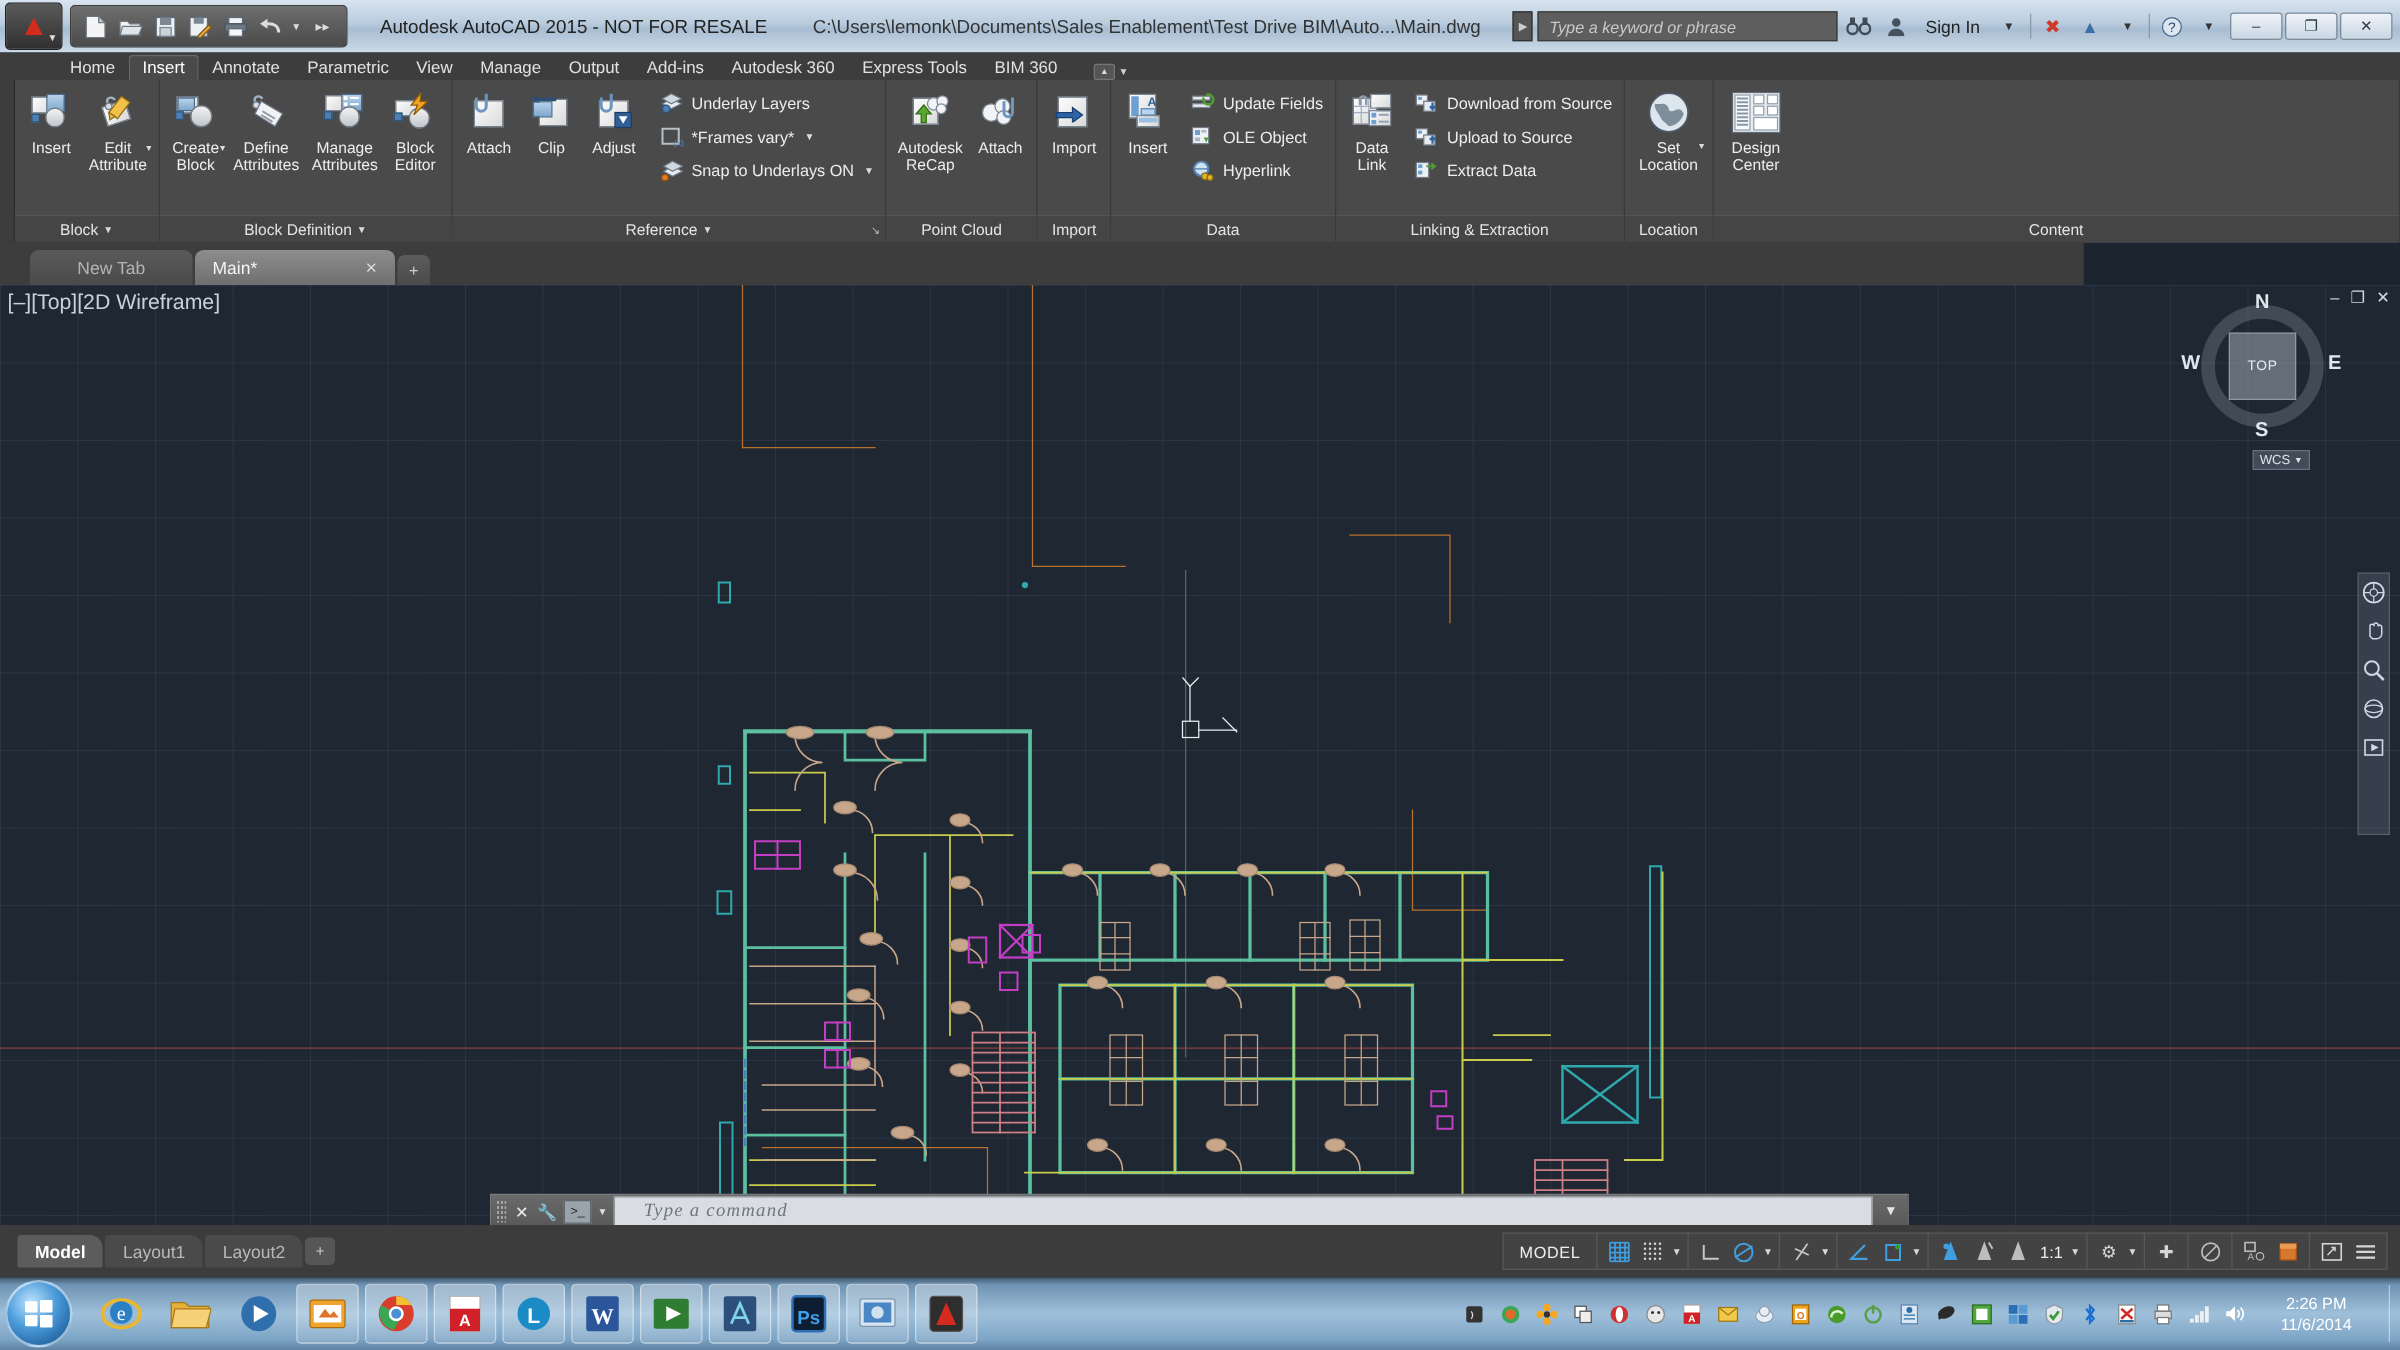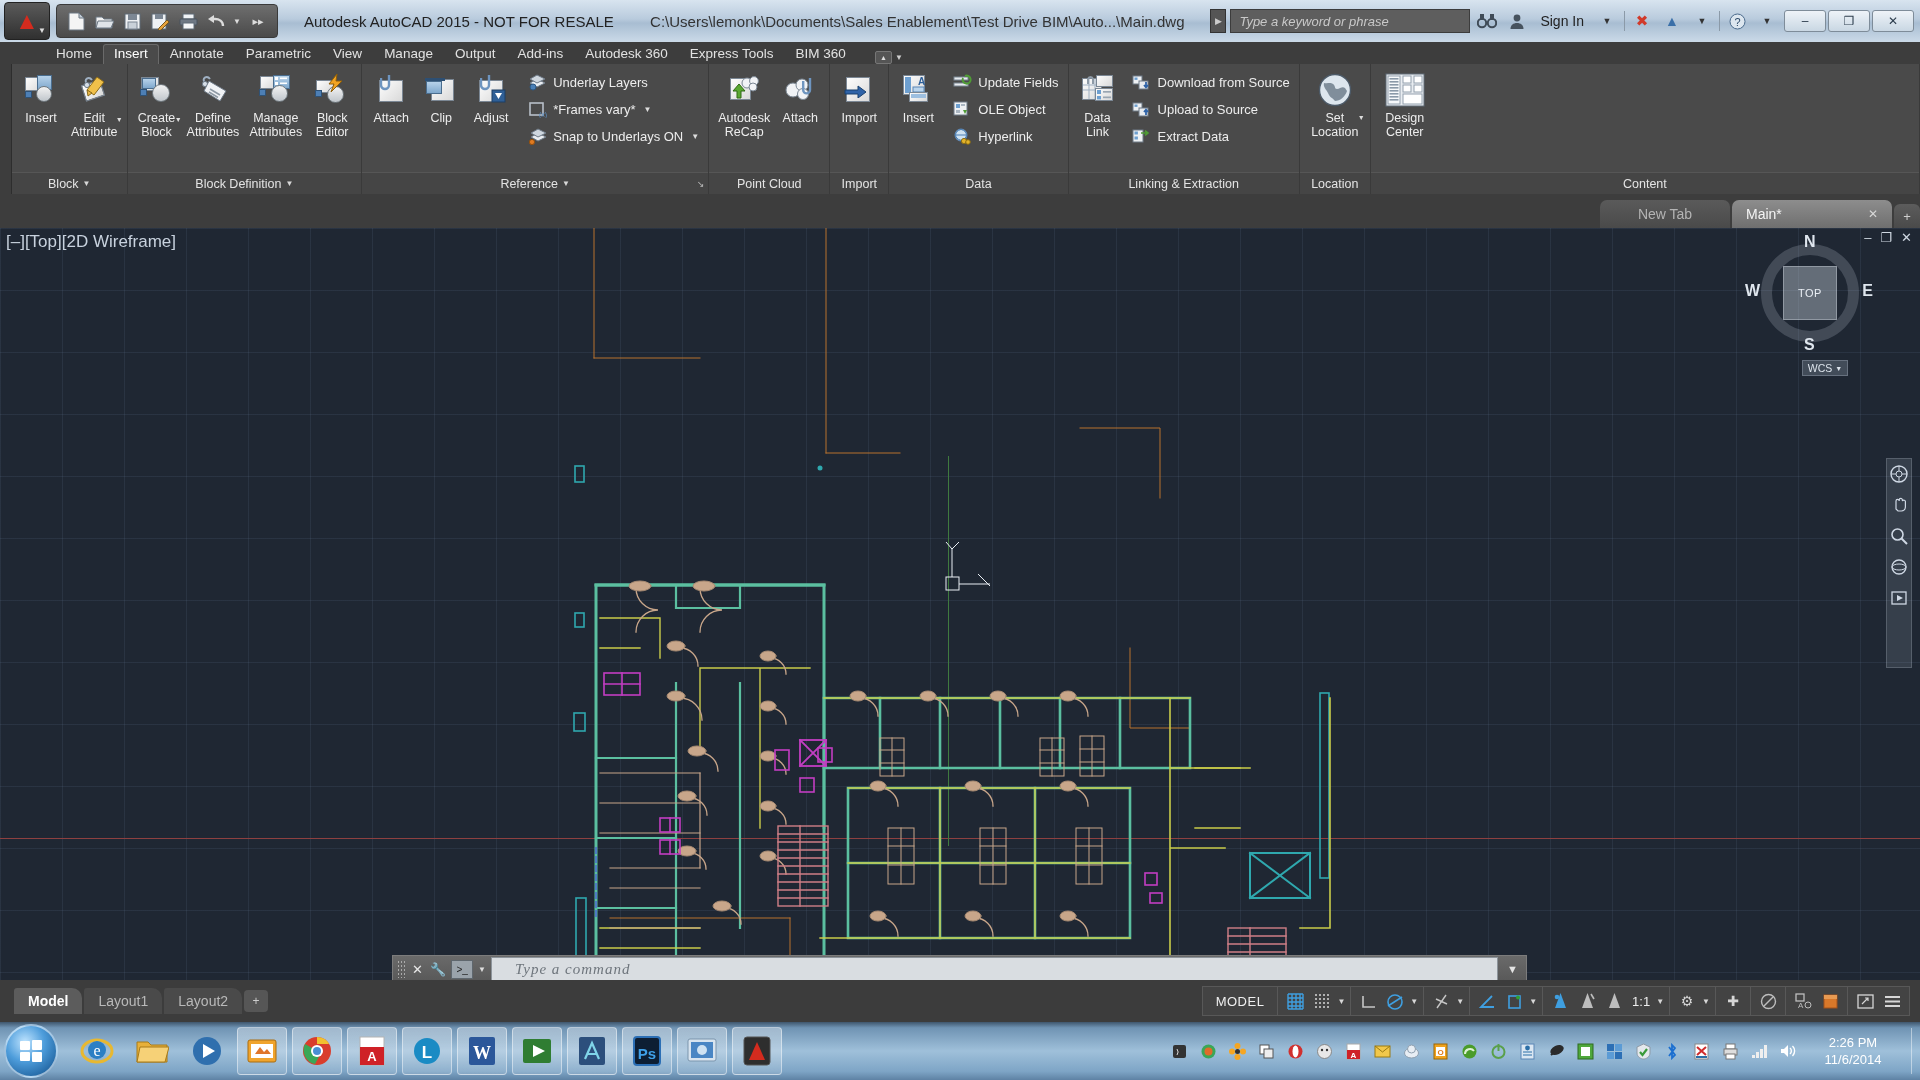--- a/index.html
+++ b/index.html
@@ -88,22 +88,22 @@
   .smbox{position:absolute;background:#4d7fb5;border:1px solid #2f5276;}
 
   
   #seekbox{width:200px;height:20px;background:#5e5e5e;border:1px solid #7a7a7a;
     color:#b9b9b9;font-size:12px;font-style:italic;display:flex;align-items:center;
     padding-left:5px;position:relative;}
   #seekbox .sbic{position:absolute;right:2px;top:1px;}
   #seek-sub{color:#e8e8e8;font-size:13px;margin-top:5px;}
 
   
-  #filetabs{position:absolute;left:0;top:194px;width:1920px;height:34px;
-    background:#3d3d3d;display:flex;align-items:flex-end;padding-left:24px;justify-content:flex-end;}
+  #filetabs{position:absolute;left:0;top:194px;width:1667px;height:34px;
+    background:#3d3d3d;display:flex;align-items:flex-end;padding-left:24px;}
   .ftab{height:28px;min-width:130px;border-radius:7px 7px 0 0;display:flex;
     align-items:center;justify-content:center;gap:10px;font-size:14px;
     margin-right:2px;padding:0 14px;position:relative;}
   .ftab.inactive{background:linear-gradient(to bottom,#5a5a5a,#4a4a4a);color:#b4b4b4;}
   .ftab.active{background:linear-gradient(to bottom,#8d8d8d,#6f6f6f);color:#f4f4f4;}
   .ftab .x{font-size:12px;color:#d8d8d8;}
   #ftab-plus{width:26px;height:24px;border-radius:6px 6px 0 0;
     background:linear-gradient(to bottom,#5c5c5c,#4a4a4a);display:flex;
     align-items:center;justify-content:center;color:#cfcfcf;font-size:13px;}
 

